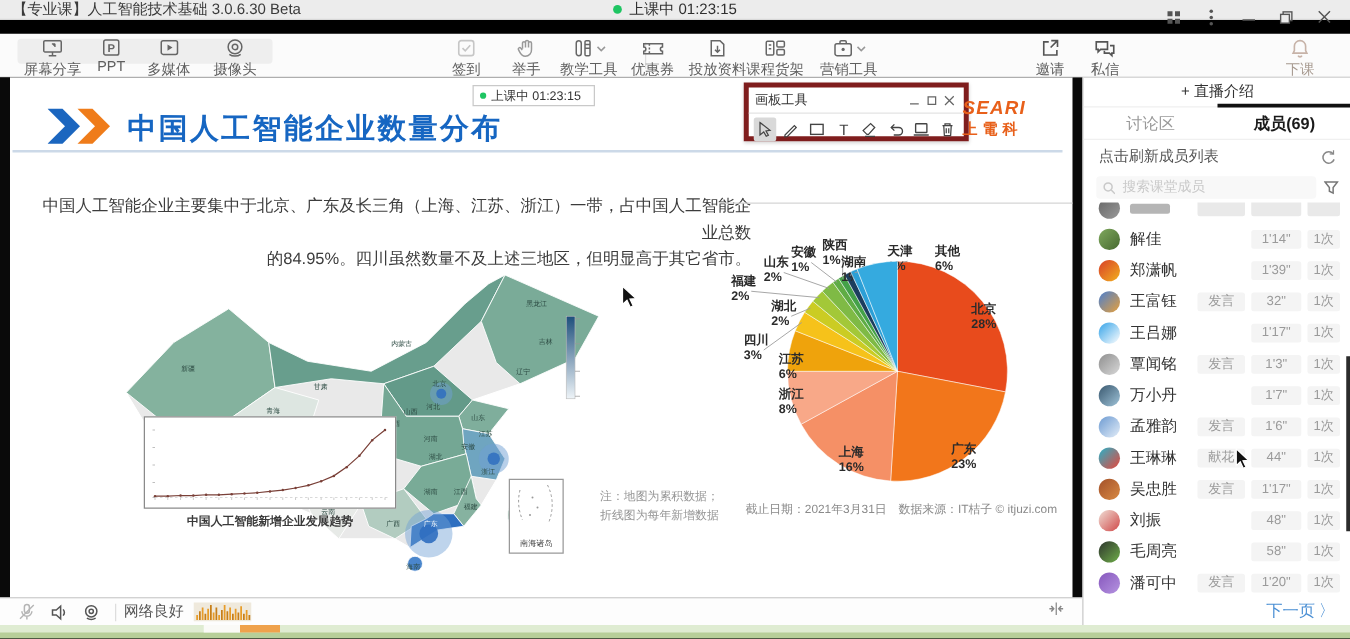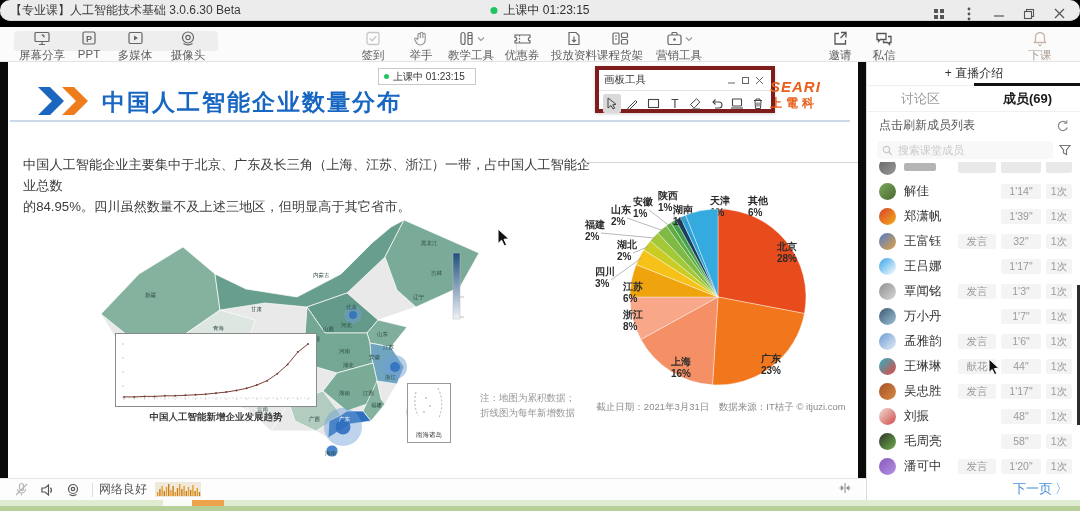--- a/index.html
+++ b/index.html
@@ -1,22 +1,22 @@
 <!DOCTYPE html>
 <html><head>
 <meta charset="utf-8">
 <style>
   html,body{margin:0;padding:0;background:#000;}
   *{box-sizing:border-box;}
   .stage{position:relative;width:1080px;height:511px;background:#000;overflow:hidden;
          font-family:"Liberation Sans","DejaVu Sans",sans-serif;}
   .abs{position:absolute;}
   
-  .titlebar{left:0;top:0;width:1080px;height:21px;background:#ececec;border-bottom:1px solid #d8d8d8;
-            display:flex;align-items:center;border-radius:10px;}
+  .titlebar{left:0;top:0;width:1080px;height:16px;background:#ececec;border-bottom:1px solid #d8d8d8;
+            display:flex;align-items:center;}
   .tb-title{font-size:12px;color:#3a3a3a;padding-left:10px;}
   .tb-center{position:absolute;left:50%;transform:translateX(-50%);display:flex;align-items:center;gap:6px;
              font-size:12px;color:#2f2f2f;}
   .dot{width:7px;height:7px;border-radius:50%;background:#1ec562;display:inline-block;}
   .tb-controls{position:absolute;right:8px;top:0;height:27px;display:flex;align-items:center;gap:4px;}
   .wbtn{width:26px;height:22px;display:flex;align-items:center;justify-content:center;color:#555;}
   
   .toolbar{left:0;top:27px;width:1080px;height:35px;background:#fbfbfb;border-bottom:1px solid #e3e3e3;}
   .pill{position:absolute;left:14px;top:4px;width:204px;height:20px;background:#eeeeee;border-radius:3px;}
   .tbtn{position:absolute;top:3px;display:flex;flex-direction:column;align-items:center;gap:1px;
@@ -40,21 +40,21 @@
   .wb-winbtn{width:14px;height:14px;display:flex;align-items:center;justify-content:center;color:#555;}
   .wb-tools{height:24px;display:flex;align-items:center;padding:0 4px;gap:3px;}
   .wb-tool{width:19px;height:19px;display:flex;align-items:center;justify-content:center;border-radius:2px;}
   .wb-tool.sel{background:#d9d9d9;}
   .logo{left:762px;top:17px;width:80px;text-align:left;line-height:1;color:#e8601a;}
   .logo .l1{font-size:15px;font-weight:bold;font-style:italic;letter-spacing:1px;}
   .logo .l2{font-size:12px;font-weight:bold;letter-spacing:4px;margin-top:3px;}
   .slide-chevrons{left:30px;top:24px;}
   .slide-h1{left:94px;top:25px;font-size:23px;font-weight:bold;color:#1666c2;letter-spacing:2px;}
   .title-rule{left:2px;top:58px;width:840px;height:2px;background:#ccd9e8;}
-  .body-text{left:15px;top:92px;width:578px;text-align:left;font-size:13.2px;color:#3c3c3c;line-height:21px;}
+  .body-text{left:15px;top:92px;width:578px;text-align:right;font-size:13.2px;color:#3c3c3c;line-height:21px;}
   .map-svg{left:77px;top:153px;}
   .trend-box{left:107px;top:271px;width:202px;height:74px;border:1px solid #8a8a8a;background:#fff;}
   .trend-caption{left:95px;top:349px;width:226px;text-align:center;font-size:9.5px;color:#3a3a3a;font-weight:bold;}
   .nanhai{left:399px;top:321px;width:44px;height:60px;border:1px solid #999;background:#fff;}
   .nanhai .lab{position:absolute;bottom:2px;width:100%;text-align:center;font-size:6.5px;color:#444;}
   .map-note{left:472px;top:328px;font-size:9.5px;color:#969696;line-height:15px;}
   .pie-block{left:572px;top:100px;width:282px;height:315px;border-top:1px solid #d5d5d5;}
   .pie-title{position:absolute;top:7px;width:100%;text-align:center;font-size:13.5px;font-weight:bold;color:#1a1a1a;}
   #pie-svg{position:absolute;left:0;top:25px;}
   .pie-footer{position:absolute;top:238px;width:100%;text-align:center;font-size:9.5px;color:#8a8a8a;}

